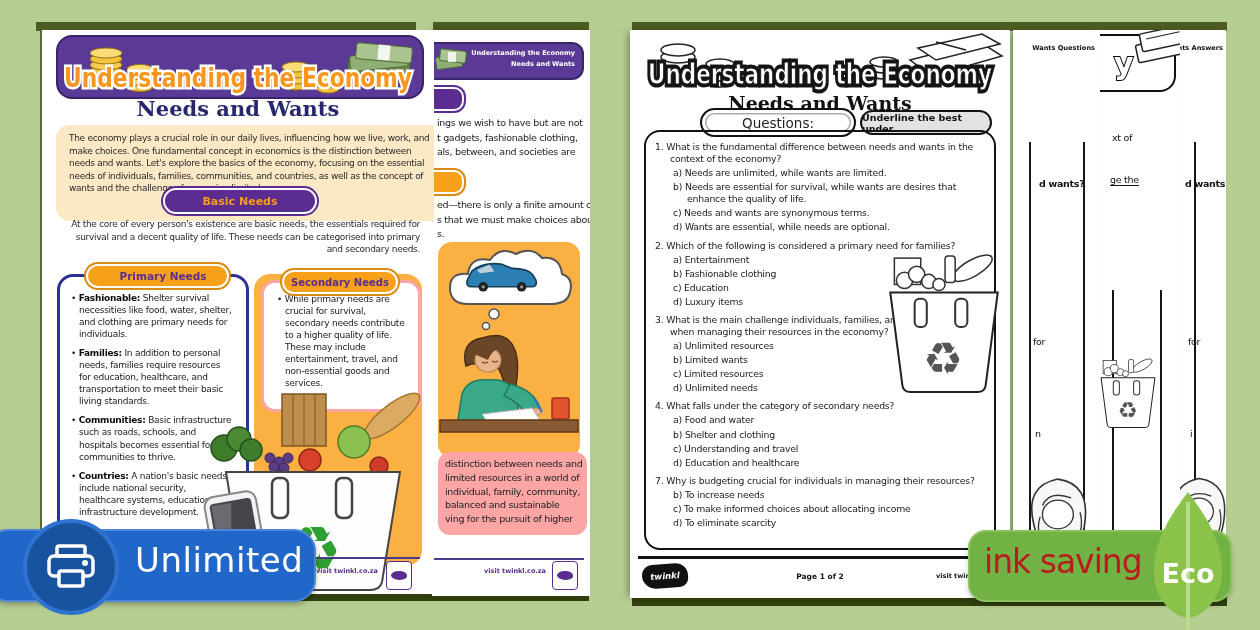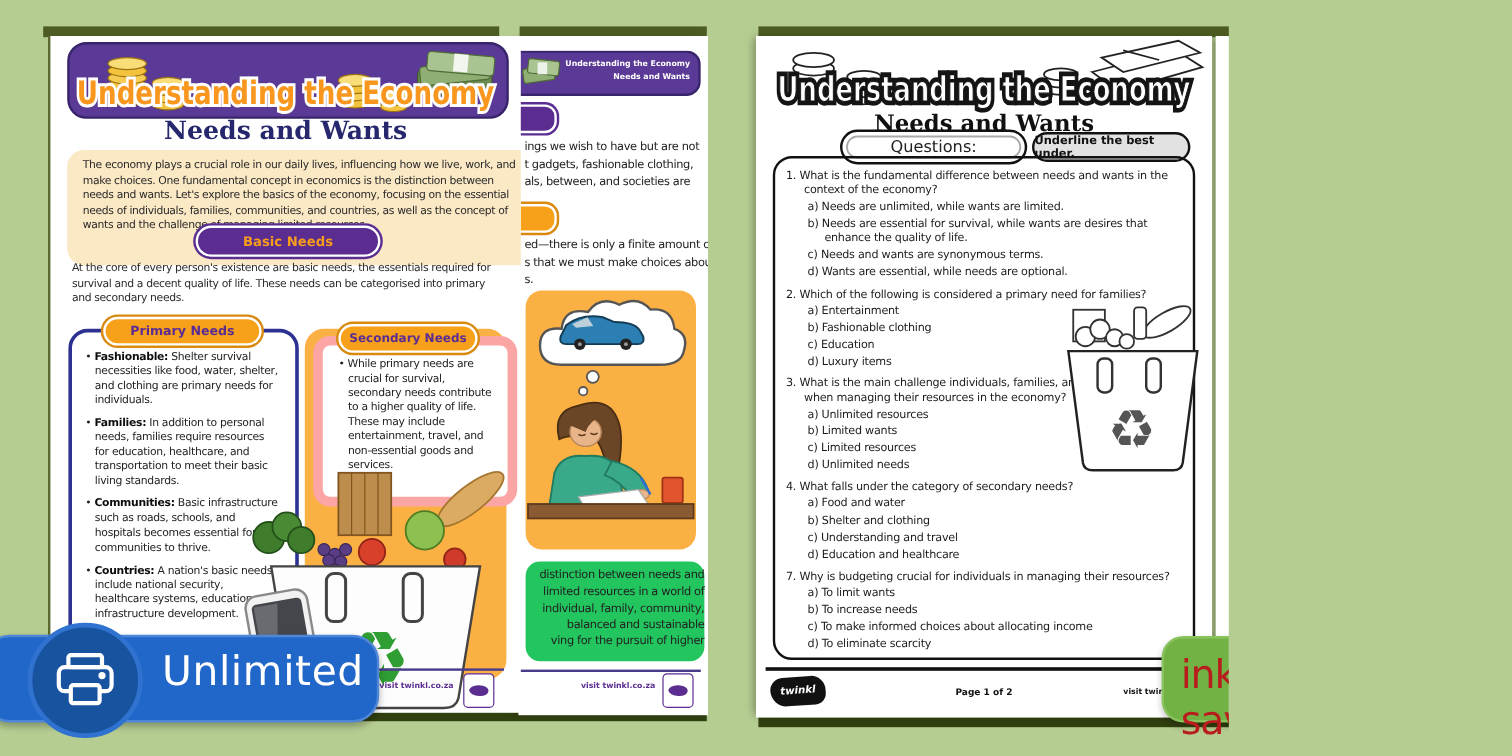--- a/index.html
+++ b/index.html
@@ -1,16 +1,16 @@
 <!DOCTYPE html>
 <html><head>
 <meta charset="utf-8">
 <style>
   html,body{margin:0;padding:0;background:#b6cd92;}
-  .stage{position:relative;width:1024px;height:630px;background:#b6cd92;overflow:hidden;
+  .stage{position:relative;width:1260px;height:630px;background:#b6cd92;overflow:hidden;
          font-family:"DejaVu Sans",sans-serif;}
   .abs{position:absolute;}
   .page{position:absolute;background:#ffffff;}
   .edge{position:absolute;background:#4d5c22;}
   .edge.bot{background:#31400f;}
   .intro{font-size:9px;letter-spacing:-0.3px;line-height:1.4;color:#2a2a2a;}
   .lb{font-size:9px;letter-spacing:-0.25px;line-height:1.34;color:#222;margin:0 0 7px 0;
       padding-left:11px;text-indent:-8px;}
   .lb::before{content:"• ";}
   .lb b{color:#0d0d0d;}
@@ -109,21 +109,21 @@
         <path d="M44,120 q3,2 6,0 M54,119 q3,2 6,0" fill="none" stroke="#5a3a1f" stroke-width="1.2"></path>
         <path d="M24,152 Q30,136 50,138 Q72,136 78,152 L82,178 L20,178 Z" fill="#3aa98a" stroke="#1f7a60" stroke-width="1.5"></path>
         <path d="M72,142 Q96,148 102,166 L90,174 Q78,158 66,154 Z" fill="#3aa98a" stroke="#1f7a60" stroke-width="1.5"></path>
         <ellipse cx="97" cy="170" rx="6" ry="4" fill="#e8b48a" stroke="#b9875d"></ellipse>
         <line x1="96" y1="156" x2="104" y2="170" stroke="#2b6fd4" stroke-width="2"></line>
         <polygon points="44,172 94,166 102,178 50,182" fill="#fff" stroke="#aaa"></polygon>
         <rect x="114" y="156" width="17" height="21" rx="2" fill="#e2542e" stroke="#a33318" stroke-width="1.5"></rect>
         <rect x="2" y="178" width="138" height="12" fill="#8a5b33" stroke="#5e3a1b" stroke-width="1.5"></rect>
       </svg>
     </div>
-    <div class="abs" style="left:6px;top:438px;width:142px;height:78px;background:#22c55e;border-radius:12px;padding:5px 0 0 7px;text-align:right;">
+    <div class="abs" style="left:6px;top:422px;width:142px;height:78px;background:#fca5a5;border-radius:12px;padding:5px 0 0 7px;">
       <div class="frag" style="line-height:1.45;">distinction between needs and</div>
       <div class="frag" style="line-height:1.45;">limited resources in a world of</div>
       <div class="frag" style="line-height:1.45;">individual, family, community,</div>
       <div class="frag" style="line-height:1.45;">balanced and sustainable</div>
       <div class="frag" style="line-height:1.45;">ving for the pursuit of higher</div>
     </div>
     <div class="abs" style="left:0;top:528px;width:152px;height:2px;background:#4b3a8c;"></div>
     <div class="sitetxt" style="right:44px;top:537px;">visit twinkl.co.za</div>
     <div class="tlogo" style="right:12px;top:531px;">
         <i></i>
@@ -161,36 +161,36 @@
       </svg>
     </div>
     <svg class="abs" style="left:14px;top:24px;width:364px;height:44px;" viewBox="0 0 364 44">
       <text x="182" y="33" text-anchor="middle" font-family="DejaVu Sans" font-size="27" font-weight="bold" fill="#f8961d" stroke="#ffffff" stroke-width="5" paint-order="stroke" textLength="348" lengthAdjust="spacingAndGlyphs">Understanding the Economy</text>
     </svg>
     <div class="abs" style="left:0;top:66px;width:392px;text-align:center;font-family:'DejaVu Serif',serif;font-weight:bold;font-size:21px;color:#26276d;">Needs and Wants</div>
     <div class="abs" style="left:14px;top:95px;width:364px;height:82px;background:#fbe8c5;border-radius:14px;padding:7px 13px;">
       <div class="intro">The economy plays a crucial role in our daily lives, influencing how we live, work, and make choices. One fundamental concept in economics is the distinction between needs and wants. Let's explore the basics of the economy, focusing on the essential needs of individuals, families, communities, and countries, as well as the concept of wants and the challenge of managing limited resources.</div>
     </div>
     <div class="pill" style="left:121px;top:158px;width:150px;height:22px;background:#5b2d91;border:2px solid #fff;box-shadow:0 0 0 2px #5b2d91;color:#f79d1b;font-weight:bold;font-size:11px;">Basic Needs</div>
-    <div class="abs" style="left:18px;top:188px;width:360px;">
+    <div class="abs" style="left:18px;top:188px;width:360px;text-align:right;">
       <div class="intro">At the core of every person's existence are basic needs, the essentials required for survival and a decent quality of life. These needs can be categorised into primary and secondary needs.</div>
     </div>
 
     <div class="abs" style="left:15px;top:244px;width:186px;height:322px;background:#fff;border:3px solid #2d3192;border-radius:16px;"></div>
-    <div class="pill opill" style="left:44px;top:234px;width:128px;height:20px;">Primary Needs</div>
+    <div class="pill opill" style="left:44px;top:234px;width:128px;height:20px;padding-left:11px;">Primary Needs</div>
     <div class="abs" style="left:26px;top:262px;width:166px;">
 
     <div class="lb"><b>Fashionable:</b><span> Shelter survival necessities like food, water, shelter, and clothing are primary needs for individuals.</span></div>
         <div class="lb"><b>Families:</b><span> In addition to personal needs, families require resources for education, healthcare, and transportation to meet their basic living standards.</span></div>
         <div class="lb"><b>Communities:</b><span> Basic infrastructure such as roads, schools, and hospitals becomes essential for communities to thrive.</span></div>
         <div class="lb"><b>Countries:</b><span> A nation's basic needs include national security, healthcare systems, education, and infrastructure development.</span></div>
       </div>
 
     <div class="abs" style="left:212px;top:244px;width:168px;height:292px;background:#fbb043;border-radius:16px;"></div>
-    <div class="abs" style="left:219px;top:250px;width:154px;height:126px;background:#fff;border:8px solid #fca5a5;border-radius:14px;">
+    <div class="abs" style="left:219px;top:250px;width:154px;height:126px;background:#fff;border:3px solid #fca5a5;border-radius:14px;">
       <div class="lb" style="margin:10px 8px 0 10px;"><span>While primary needs are crucial for survival, secondary needs contribute to a higher quality of life. These may include entertainment, travel, and non-essential goods and services.</span></div>
     </div>
     <div class="pill opill" style="left:240px;top:240px;width:112px;height:20px;font-size:10px;">Secondary Needs</div>
 
     <svg class="abs" style="left:152px;top:356px;width:238px;height:208px;z-index:3;" viewBox="0 0 238 208">
       <g transform="translate(88,0)">
           <rect x="0" y="8" width="44" height="52" fill="#bd8d4e" stroke="#80561e" stroke-width="1.5"></rect>
           <line x1="11" y1="8" x2="11" y2="60" stroke="#80561e"></line>
           <line x1="22" y1="8" x2="22" y2="60" stroke="#80561e"></line>
           <line x1="33" y1="8" x2="33" y2="60" stroke="#80561e"></line>
@@ -336,21 +336,20 @@
         <div>
             <div class="opt">a)  Food and water</div>
             <div class="opt">b)  Shelter and clothing</div>
             <div class="opt">c)  Understanding and travel</div>
             <div class="opt">d)  Education and healthcare</div>
           </div>
       </div>
       <div>
         <div class="q">7.  Why is budgeting crucial for individuals in managing their resources?</div>
         <div>
-            <div class="opt">a)  To limit wants</div>
             <div class="opt">b)  To increase needs</div>
             <div class="opt">c)  To make informed choices about allocating income</div>
             <div class="opt">d)  To eliminate scarcity</div>
           </div>
       </div>
     </div>
     <svg class="abs" style="left:246px;top:218px;width:132px;height:150px;">
         <use href="#bw-bag"></use>
       </svg>
     <div class="abs" style="left:8px;top:526px;width:364px;height:3px;background:#111;"></div>

